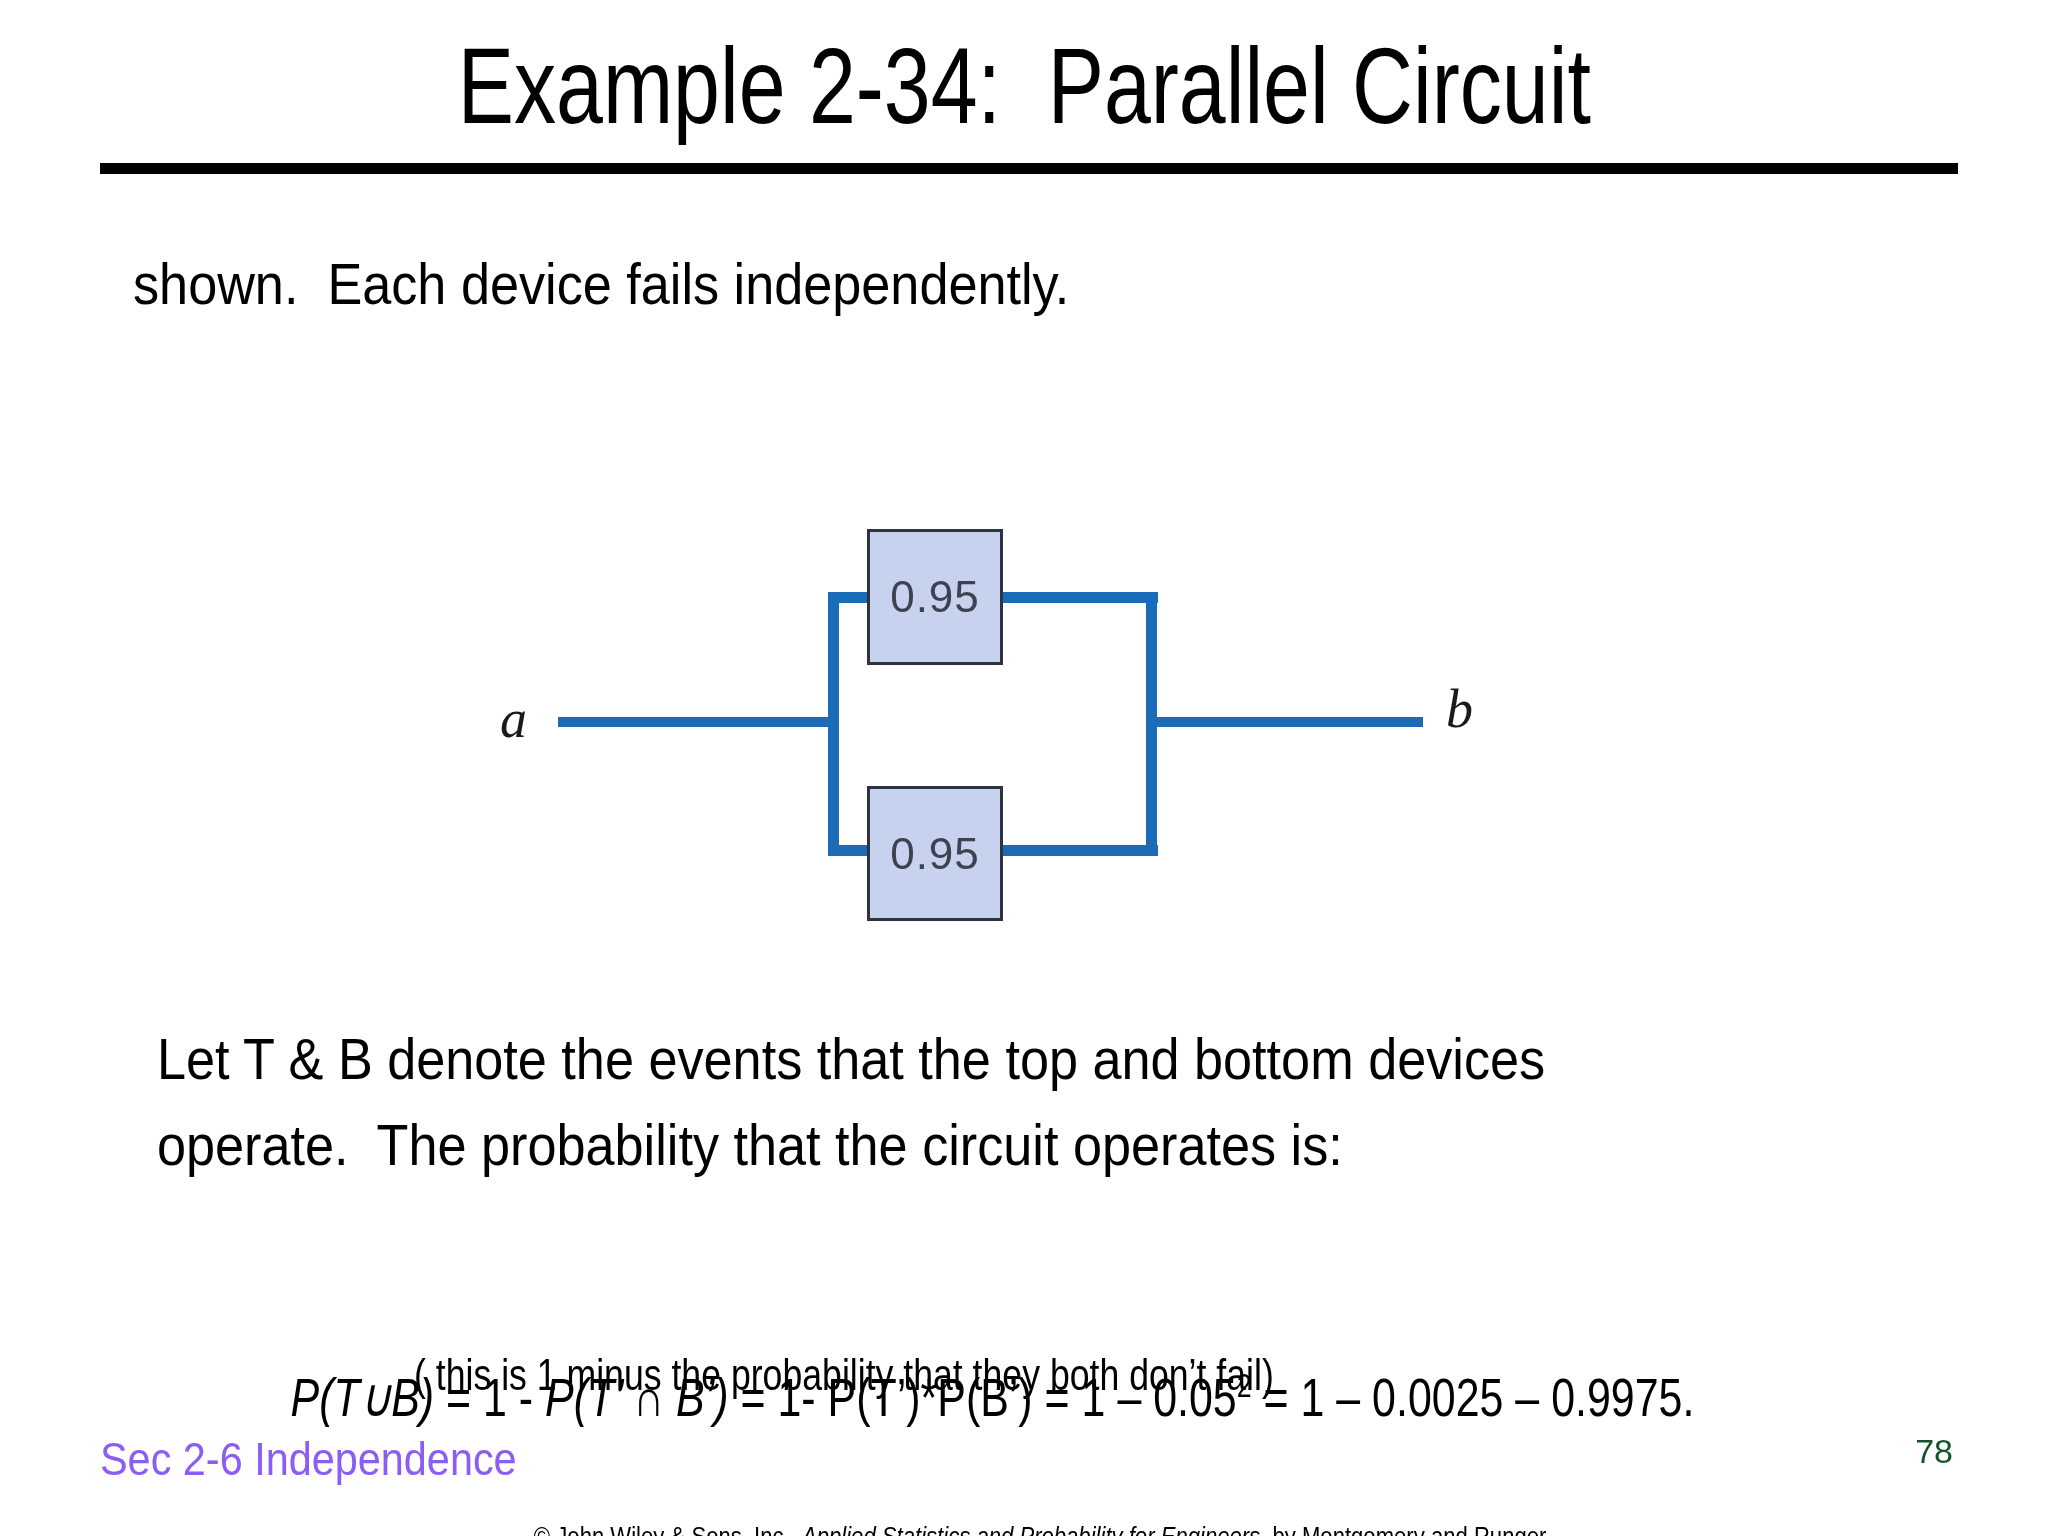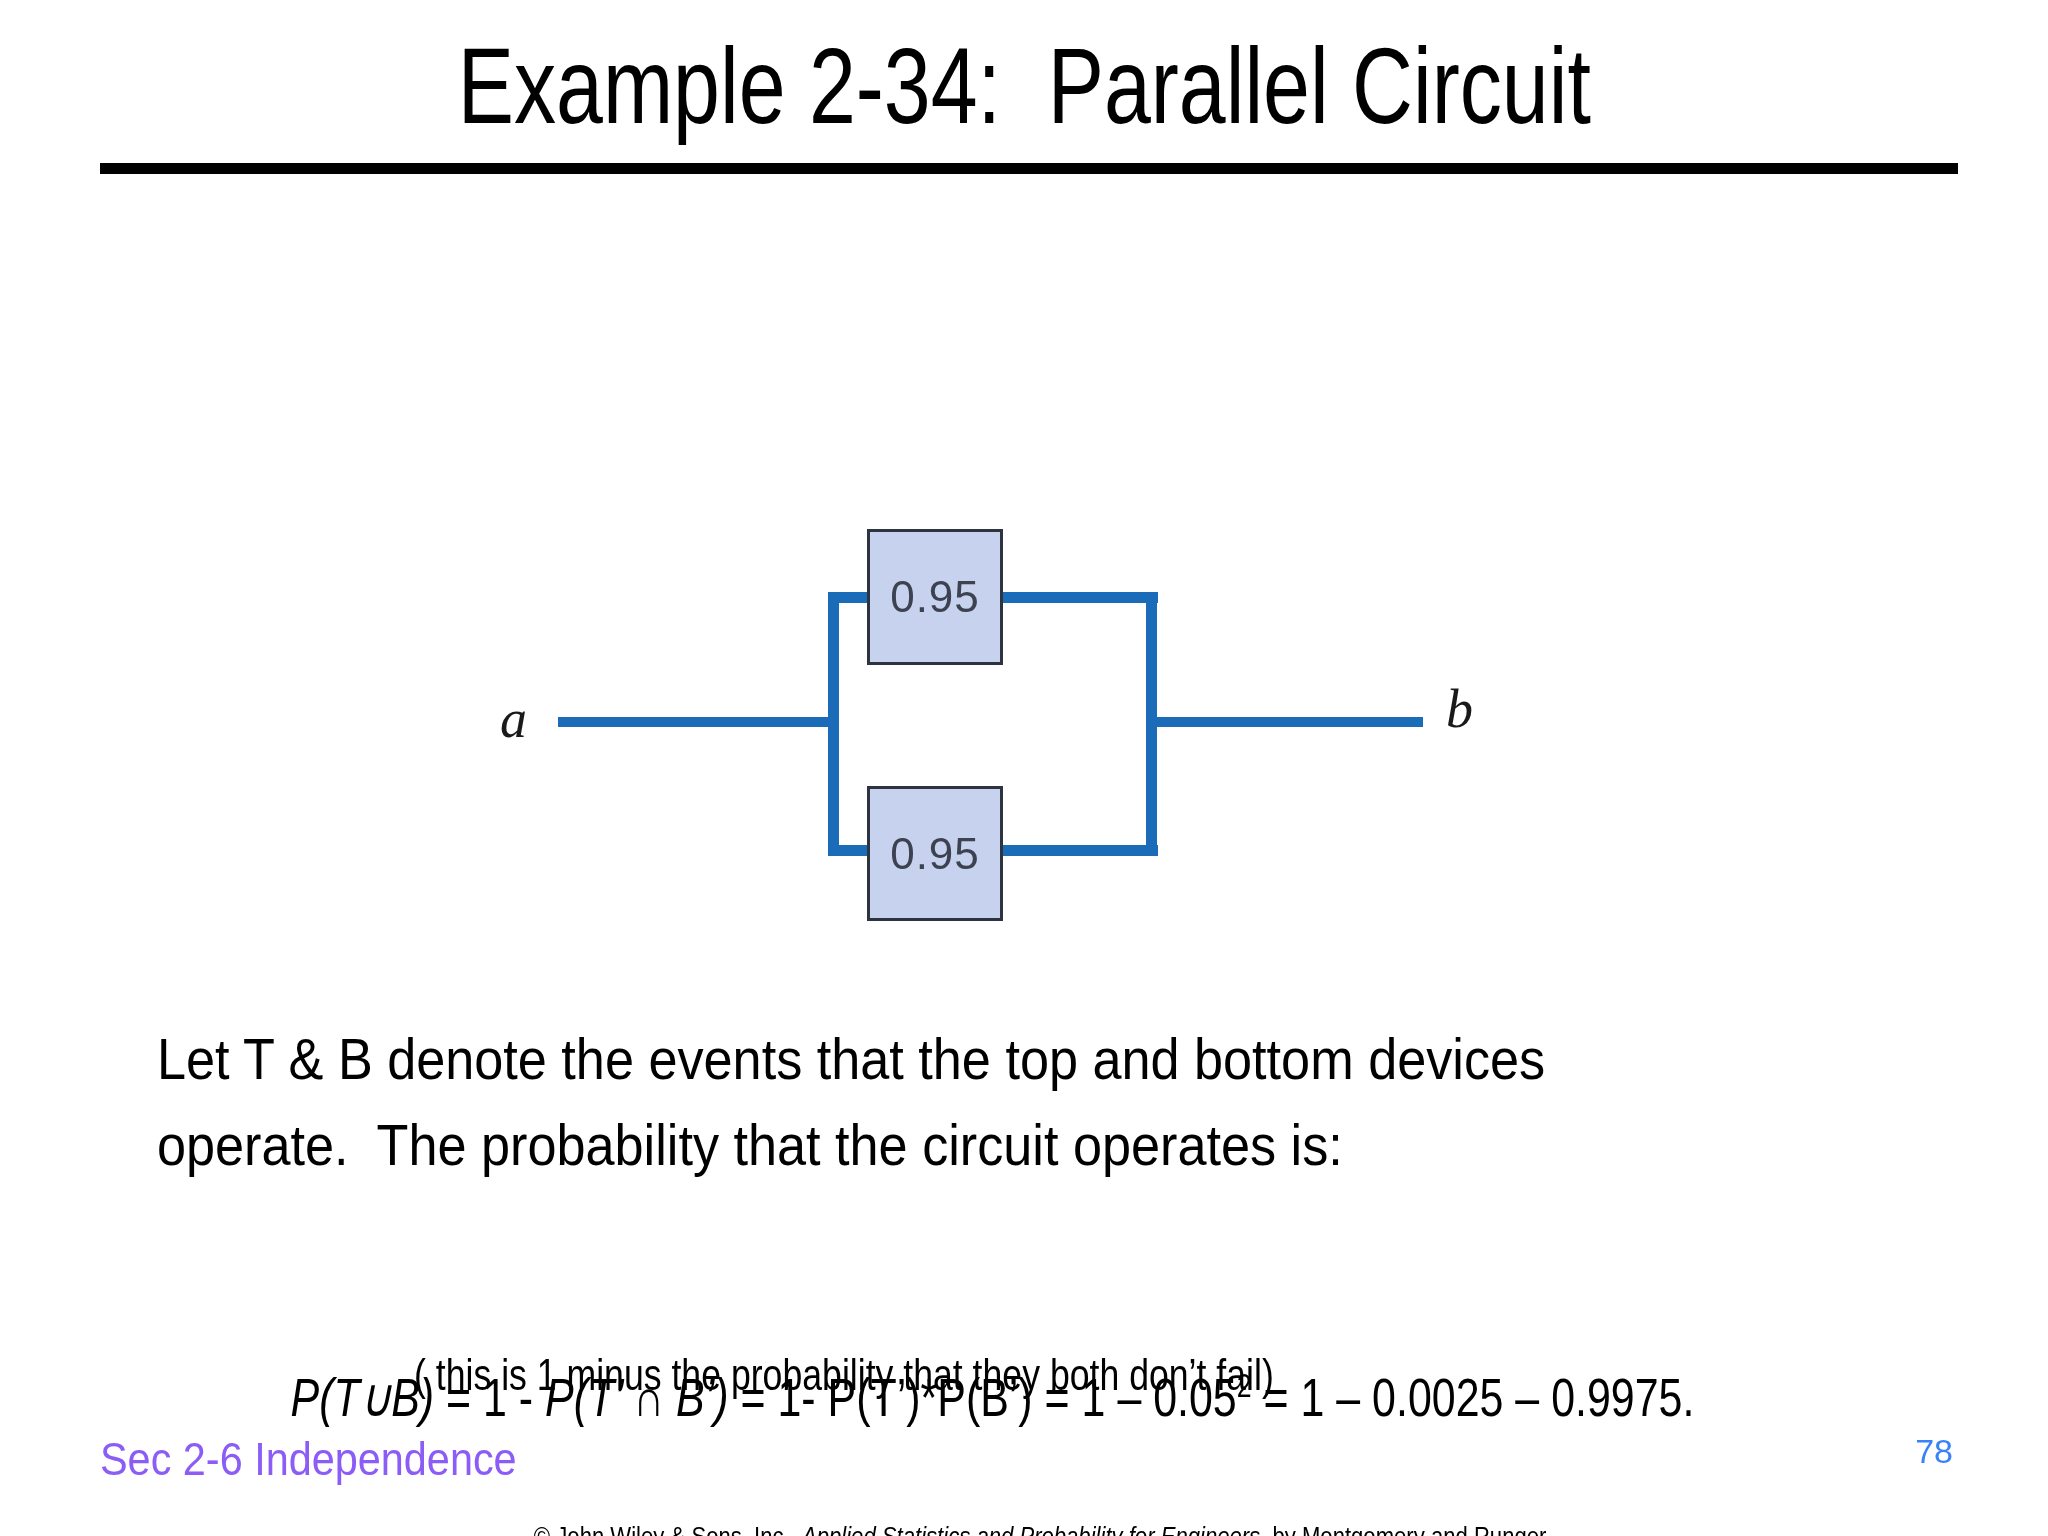--- a/index.html
+++ b/index.html
@@ -41,35 +41,36 @@
   .node-label{font-family:"Liberation Serif",serif;font-style:italic;font-size:54px;color:#1a1a1a;}
   .node-a{left:500px;top:688px;}
   .node-b{left:1446px;top:678px;}
 
   .formula{left:160px;top:1238px;font-size:53px;line-height:64px;}
   .formula .it{font-style:italic;}
   .formula sup{font-size:0.62em;vertical-align:super;line-height:0;}
   .fnote{left:365px;top:1300px;font-size:44px;}
 
   .footer-sec{left:100px;top:1432px;font-size:46px;color:#8b5cf6;}
-  .footer-page{right:95px;top:1432px;font-size:34px;color:#3b82f6;}
+  .footer-page{right:95px;top:1432px;font-size:34px;color:#14532d;}
   .credit{top:1490px;font-size:26px;color:#000;}
   .credit .it{font-style:italic;}
 </style>
 </head>
 <body>
 
 <div id="slide">
 
   <div class="abs center-wrap title">
     <span class="narrow-c pre">Example 2-34:  Parallel Circuit</span>
   </div>
   <div class="abs rule"></div>
 
   <div class="abs intro">
+    <div><span class="narrow pre">shown.  Each device fails independently.</span></div>
   </div>
 
   <div>
     <div class="abs node-label node-a">a</div>
     <div class="abs wire w-a"></div>
     <div class="abs wire w-left"></div>
     <div class="abs wire w-top"></div>
     <div class="abs wire w-bot"></div>
     <div class="abs wire w-right"></div>
     <div class="abs wire w-b"></div>

